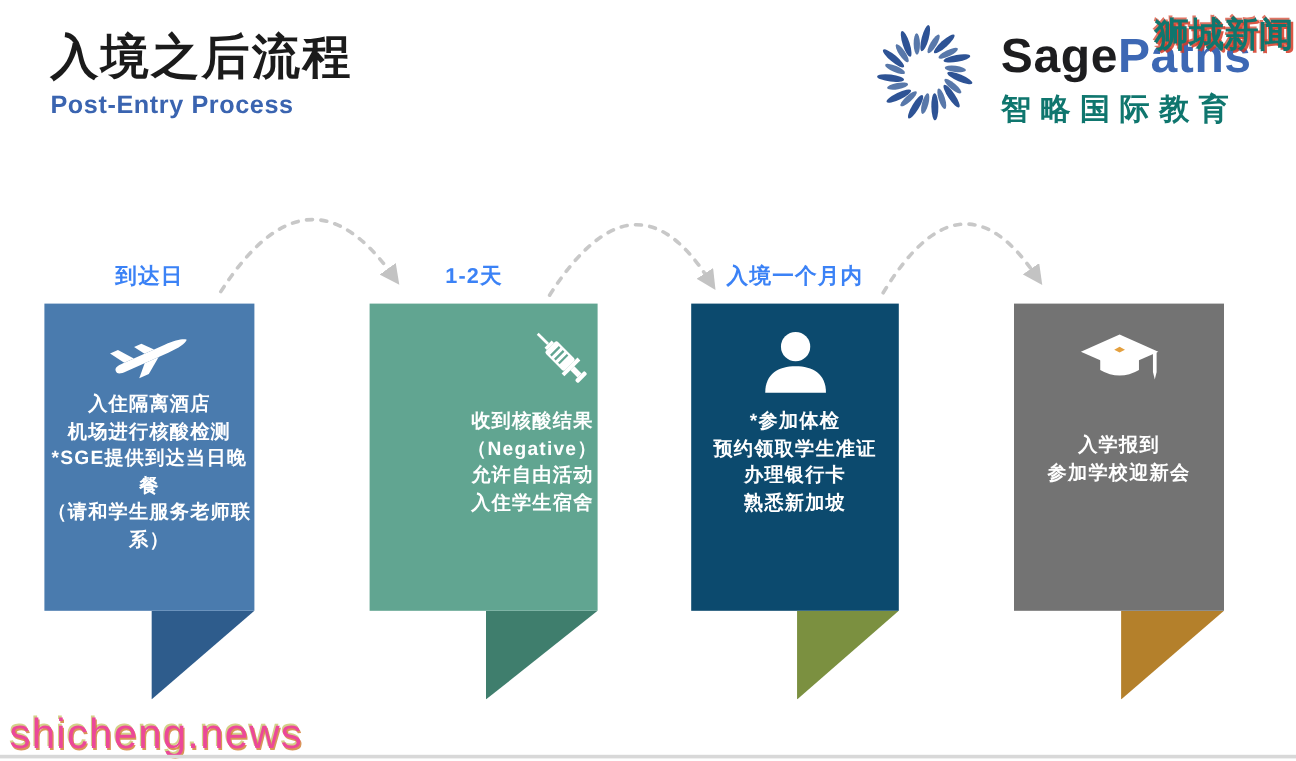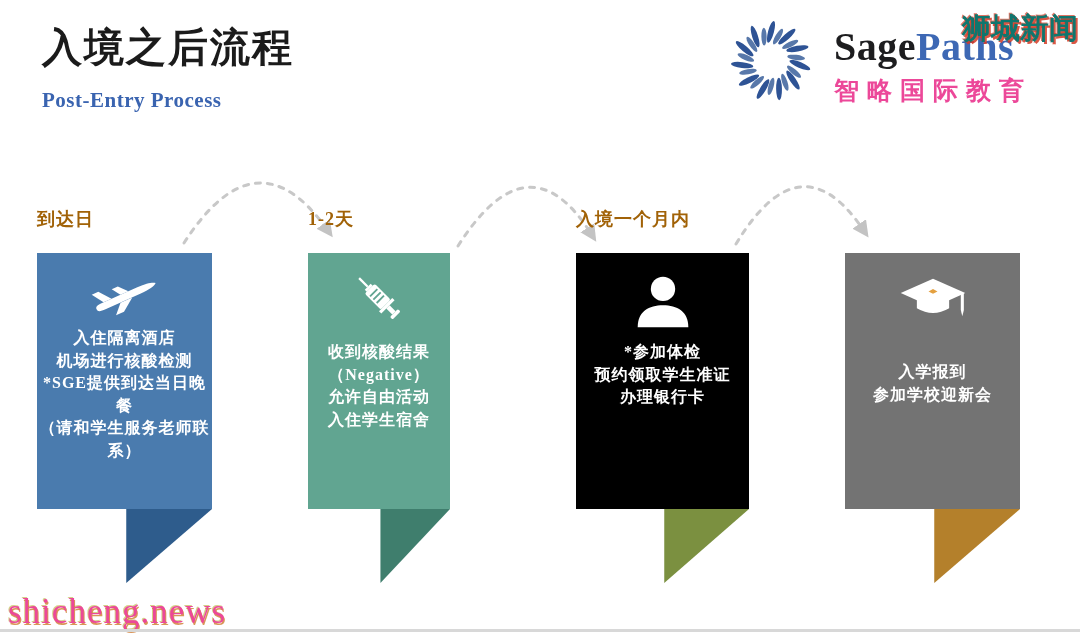--- a/index.html
+++ b/index.html
@@ -1,46 +1,46 @@
 <!DOCTYPE html>
 <html><head>
 <meta charset="utf-8">
 <style>
   html,body{margin:0;padding:0;background:#ffffff;}
   .page{position:relative;width:1080px;height:634px;background:#ffffff;overflow:hidden;
-        font-family:Liberation Serif, serif;}
+        font-family:Liberation Sans, sans-serif;}
 
   
   .title-block{position:absolute;left:42px;top:26px;}
   .title{font-size:40px;font-weight:bold;color:#1b1b1b;letter-spacing:2px;line-height:44px;}
-  .subtitle{font-size:21px;font-weight:bold;color:#3a64b0;margin-top:18px;letter-spacing:.5px;}
+  .subtitle{font-size:21px;font-weight:bold;color:#3a64b0;margin-top:6px;letter-spacing:.5px;}
 
   .logo{position:absolute;left:724px;top:14px;display:flex;align-items:flex-start;}
   .spiral{width:94px;height:94px;}
   .wordmark{margin-left:16px;padding-top:12px;}
   .brand{font-size:40px;font-weight:bold;color:#1d1d1f;line-height:42px;letter-spacing:.5px;}
   .brand .blue{color:#3d68b4;}
-  .brand-cn{font-size:25px;font-weight:600;color:#ec4899;letter-spacing:8px;margin-top:6px;white-space:nowrap;}
+  .brand-cn{font-size:25px;font-weight:600;color:#0f766e;letter-spacing:8px;margin-top:6px;white-space:nowrap;}
 
   .wm-top{position:absolute;right:2px;top:9px;font-size:29px;font-weight:bold;white-space:nowrap;
           color:#0f766e;text-shadow:2px 2px 0 rgba(211,58,36,.85),-1px -1px 0 rgba(211,58,36,.7);}
   .wm-bottom{position:absolute;left:8px;top:592px;font-size:35px;color:#ec4899;letter-spacing:1px;
           text-shadow:1px 2px 0 rgba(207,122,46,.8),-1px -1px 0 rgba(184,178,58,.6);}
 
   
-  .step-label{position:absolute;top:207px;font-size:18px;font-weight:bold;color:#a16207;letter-spacing:1px;}
+  .step-label{position:absolute;top:218px;text-align:center;font-size:18px;font-weight:bold;color:#3b82f6;letter-spacing:1px;}
   .label-1{left:37px;width:175px;}
   .label-2{left:308px;width:174px;}
   .label-3{left:576px;width:173px;}
   .arcs{position:absolute;left:0;top:0;pointer-events:none;}
 
   
   .card{position:absolute;top:253px;height:256px;display:flex;flex-direction:column;align-items:center;}
   .card-1{left:37px;width:175px;}
-  .card-2{left:308px;width:142px;}
+  .card-2{left:308px;width:190px;align-items:flex-end;}
   .card-3{left:576px;width:173px;}
   .card-4{left:845px;width:175px;}
   .tail{position:absolute;top:256px;left:51%;right:0;height:74px;
         clip-path:polygon(0 0,100% 0,0 100%);}
   .card-icon{display:flex;align-items:center;justify-content:center;}
   .card-1 .card-icon{margin-top:16px;height:50px;}
   .card-2 .card-icon{margin-top:16px;height:58px;}
   .card-3 .card-icon{margin-top:22px;height:54px;}
   .card-4 .card-icon{margin-top:22px;height:54px;}
   .card-text{text-align:center;color:#ffffff;font-weight:bold;font-size:16px;line-height:22.5px;letter-spacing:1px;}
@@ -153,31 +153,32 @@
     </div>
     <div class="card-text">
       <div>收到核酸结果</div>
       <div>（Negative）</div>
       <div>允许自由活动</div>
       <div>入住学生宿舍</div>
     </div>
     <div class="tail" style="background-color: rgb(63, 126, 109);"></div>
   </div>
 
-  <div class="card card-3" style="background-color: #000000; align-items: center;">
+  <div class="card card-3" style="background-color: #0c4a6e; align-items: center;">
     <div class="card-icon">
       <svg width="60" height="52" viewBox="0 0 64 54" aria-hidden="true" fill="#ffffff">
         <circle cx="32" cy="13" r="13"></circle>
         <path d="M5 54 C5 37 17 30.5 32 30.5 C47 30.5 59 37 59 54 Z"></path>
       </svg>
     </div>
     <div class="card-text">
       <div>*参加体检</div>
       <div>预约领取学生准证</div>
       <div>办理银行卡</div>
+      <div>熟悉新加坡</div>
     </div>
     <div class="tail" style="background-color: rgb(123, 144, 64);"></div>
   </div>
 
   <div class="card card-4" style="background-color: #737373;">
     <div class="card-icon">
       <svg width="72" height="52" viewBox="0 0 80 58" aria-hidden="true">
         <path fill="#ffffff" d="M22 23 L22 36 Q40 46.5 58 36 L58 23 Q40 33 22 23 Z"></path>
         <polygon fill="#ffffff" points="40,3 76,19 40,35 4,19"></polygon>
         <polygon fill="#e4a03f" points="40,14.5 45,17.2 40,19.9 35,17.2"></polygon>

